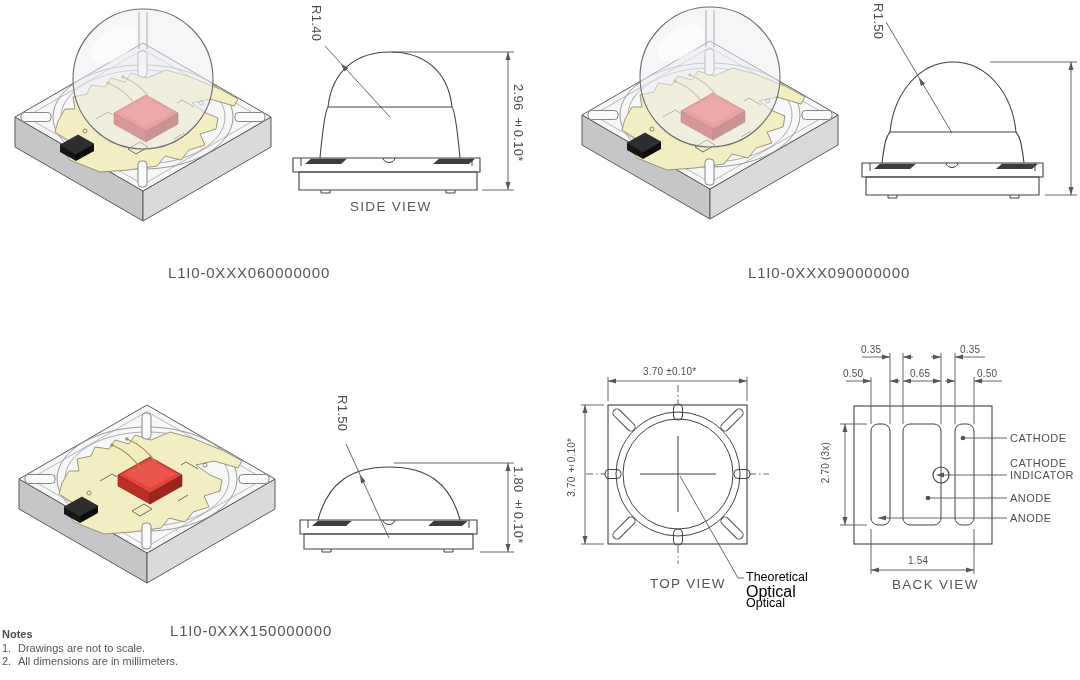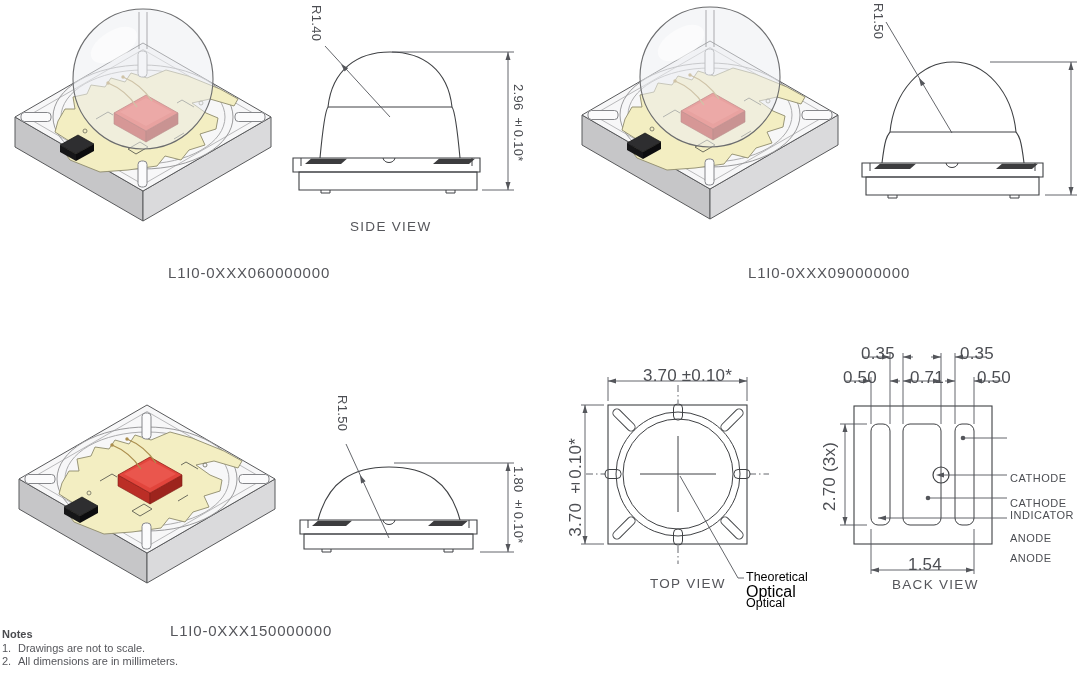--- a/index.html
+++ b/index.html
@@ -1,24 +1,24 @@
 <!DOCTYPE html>
 <html><head>
 <meta charset="utf-8">
 <style>
   html,body{margin:0;padding:0;background:#fff;}
   #canvas{position:relative;width:1080px;height:680px;background:#ffffff;overflow:hidden;
           font-family:"Liberation Sans", sans-serif;}
   svg{position:absolute;overflow:visible;}
   .lbl{position:absolute;color:#000000;white-space:nowrap;}
   .caption{font-size:13.5px;letter-spacing:1.3px;color:#55565b;}
-  .dim{font-size:17px;color:#4c4e53;letter-spacing:0.2px;}
+  .dim{font-size:10px;color:#4c4e53;letter-spacing:0.2px;}
   .dim-lg{font-size:13px;color:#4c4e53;letter-spacing:0.3px;}
   .pn{font-size:15px;letter-spacing:0.8px;color:#55565b;}
-  .pinlbl{font-size:11px;letter-spacing:0.5px;color:#4c4e53;margin-top:40px;}
+  .pinlbl{font-size:11px;letter-spacing:0.5px;color:#4c4e53;}
   .vt-cw{writing-mode:vertical-rl;text-orientation:mixed;}
   .vt-ccw{writing-mode:vertical-rl;text-orientation:mixed;transform:rotate(180deg);}
   .notes{position:absolute;left:2px;top:628px;color:#55565b;font-size:11px;line-height:13.5px;}
   .notes .t{font-weight:bold;color:#4a4b4f;}
   .notes .row span{display:inline-block;}
   .notes .num{width:16px;}
   
   .ol{fill:none;stroke:#3f4144;stroke-width:1.1;}
   .ol2{fill:none;stroke:#3f4144;stroke-width:1;}
   .dl{fill:none;stroke:#54565b;stroke-width:0.9;}
@@ -195,38 +195,38 @@
       <polygon class="ar" points="878,518 886,520.5 886,515.5"></polygon>
     </g>
   </svg>
 
   <div class="lbl pn" style="left:168px;top:264px">L1I0-0XXX060000000</div>
   <div class="lbl pn" style="left:748px;top:264px">L1I0-0XXX090000000</div>
   <div class="lbl pn" style="left:170px;top:622px">L1I0-0XXX150000000</div>
 
   <div class="lbl dim-lg vt-cw" style="left:309px;top:5px">R1.40</div>
   <div class="lbl dim-lg vt-cw" style="left:511px;top:84px">2.96 ±0.10*</div>
-  <div class="lbl caption" style="left:350px;top:219px">SIDE VIEW</div>
+  <div class="lbl caption" style="left:350px;top:199px">SIDE VIEW</div>
 
   <div class="lbl dim-lg vt-cw" style="left:871px;top:3px">R1.50</div>
 
   <div class="lbl dim-lg vt-cw" style="left:335px;top:395px">R1.50</div>
   <div class="lbl dim-lg vt-cw" style="left:511px;top:466px">1.80 ±0.10*</div>
 
   <div class="lbl dim" style="left:643px;top:366px">3.70 ±0.10*</div>
   <div class="lbl dim vt-ccw" style="left:566px;top:438px">3.70 ±0.10*</div>
   <div class="lbl caption" style="left:650px;top:576px">TOP VIEW</div>
   <div class="lbl" style="left:746px;top:570px;font-size:12.5px">Theoretical</div>
   <div class="lbl" style="left:746px;top:583px;font-size:16px">Optical</div>
   <div class="lbl" style="left:746px;top:596px;font-size:12.5px">Optical</div>
 
   <div class="lbl dim" style="left:861px;top:344px">0.35</div>
   <div class="lbl dim" style="left:960px;top:344px">0.35</div>
   <div class="lbl dim" style="left:843px;top:368px">0.50</div>
-  <div class="lbl dim" style="left:910px;top:368px">0.71</div>
+  <div class="lbl dim" style="left:910px;top:368px">0.65</div>
   <div class="lbl dim" style="left:977px;top:368px">0.50</div>
   <div class="lbl dim vt-ccw" style="left:820px;top:442px">2.70 (3x)</div>
   <div class="lbl dim" style="left:908px;top:555px">1.54</div>
   <div class="lbl caption" style="left:892px;top:577px">BACK VIEW</div>
   <div class="lbl pinlbl" style="left:1010px;top:432px">CATHODE</div>
   <div class="lbl pinlbl" style="left:1010px;top:457px">CATHODE</div>
   <div class="lbl pinlbl" style="left:1010px;top:469px">INDICATOR</div>
   <div class="lbl pinlbl" style="left:1010px;top:492px">ANODE</div>
   <div class="lbl pinlbl" style="left:1010px;top:512px">ANODE</div>
 

